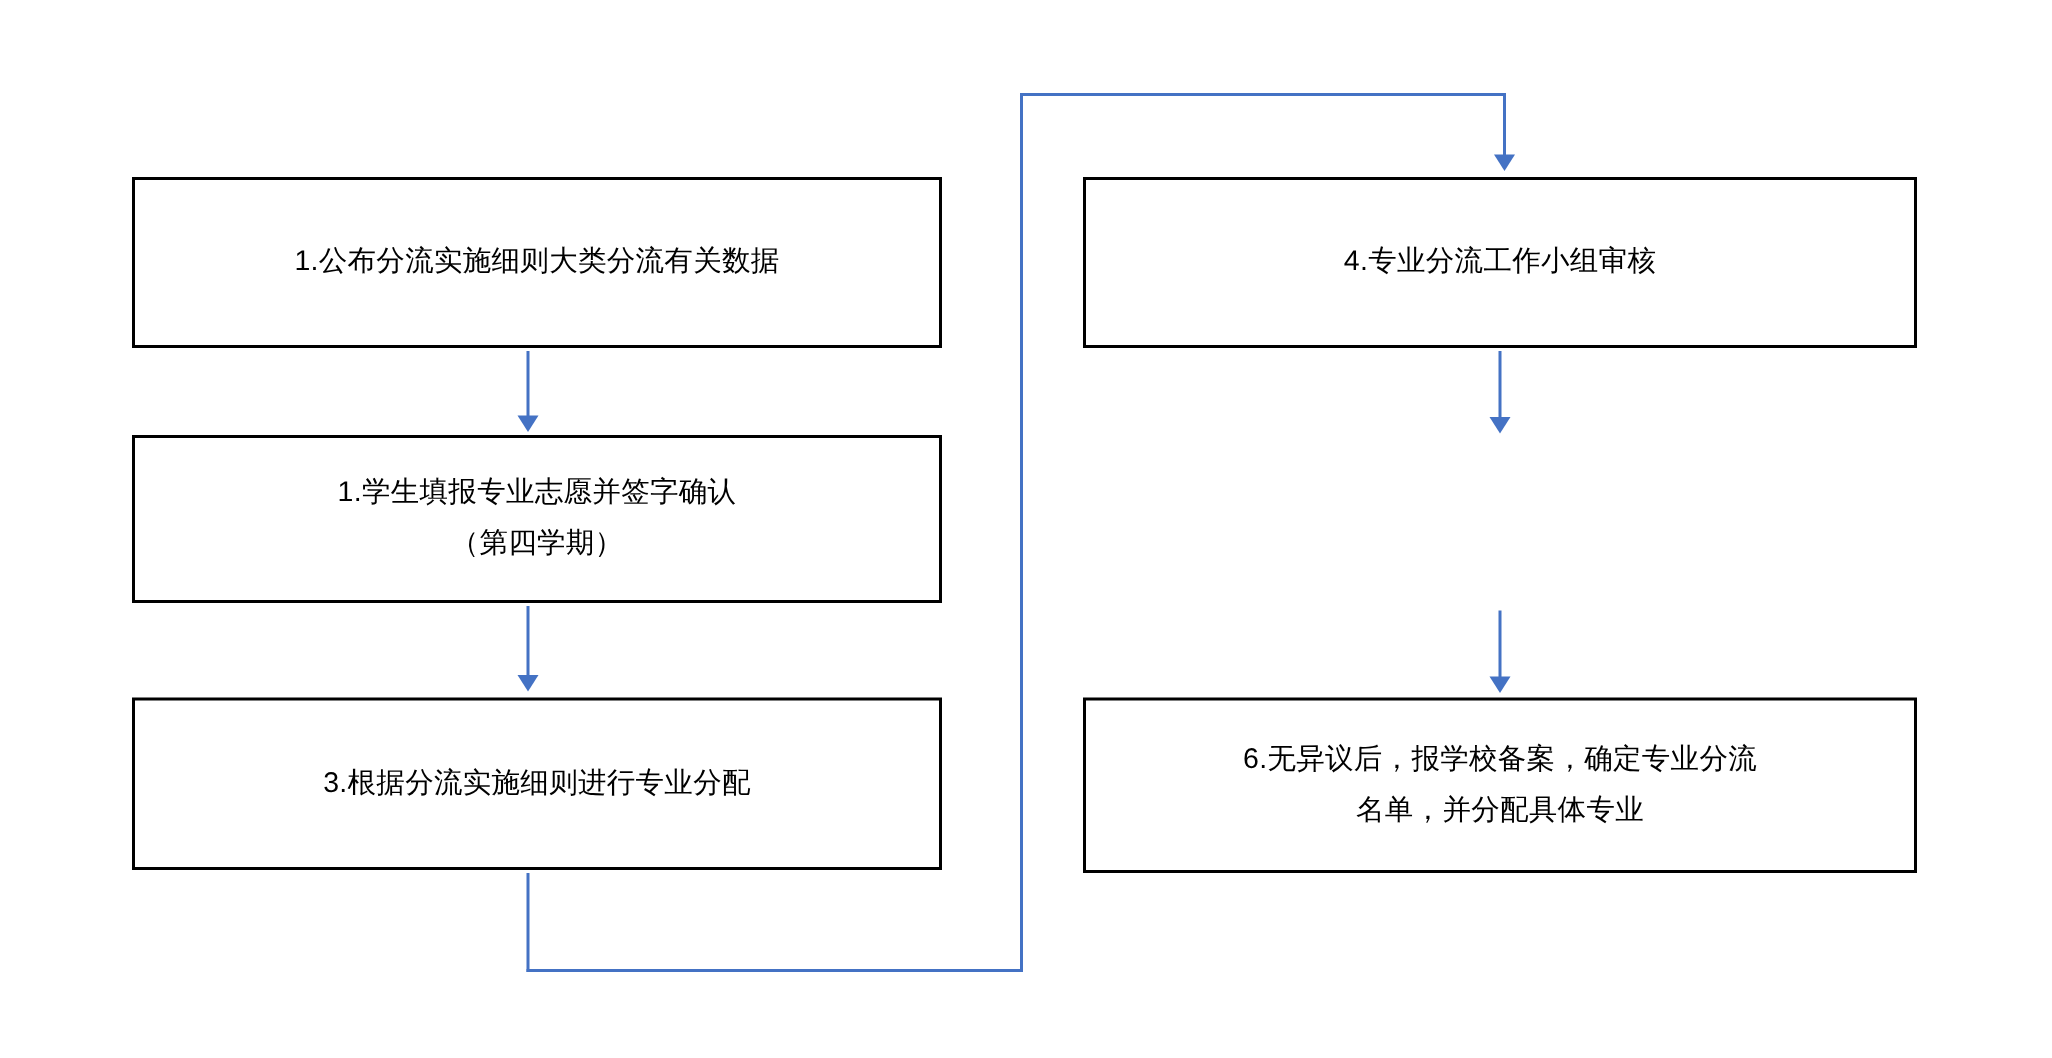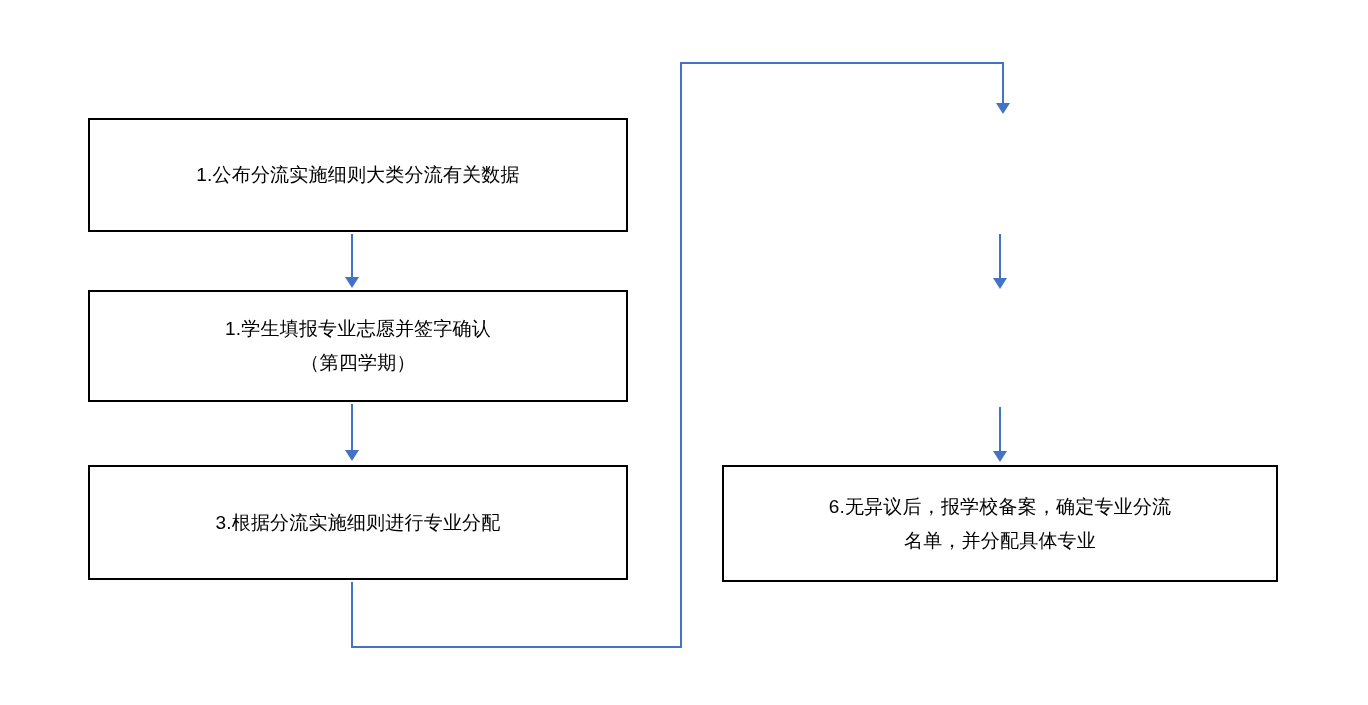--- a/index.html
+++ b/index.html
@@ -97,20 +97,23 @@
 
   <div class="node" id="node-2">
     <span class="node-label">1.学生填报专业志愿并签字确认
 （第四学期）</span>
   </div>
 
   <div class="node" id="node-3">
     <span class="node-label">3.根据分流实施细则进行专业分配</span>
   </div>
 
+  <div class="node" id="node-4">
+    <span class="node-label">4.专业分流工作小组审核</span>
+  </div>
 
 
   <div class="node" id="node-6">
     <span class="node-label">6.无异议后，报学校备案，确定专业分流
 名单，并分配具体专业</span>
   </div>
 
   <div class="conn-v" id="conn-1-2-line"></div>
   <div class="arrow-head" id="conn-1-2-head"></div>
 

